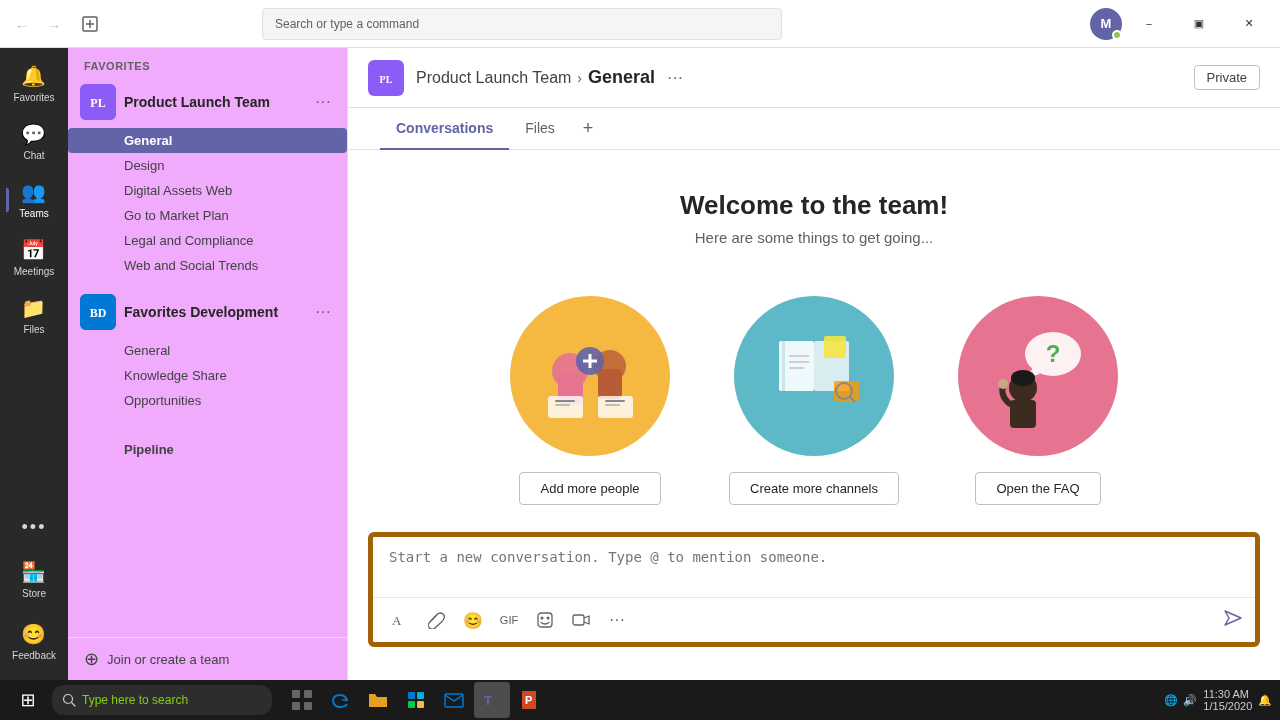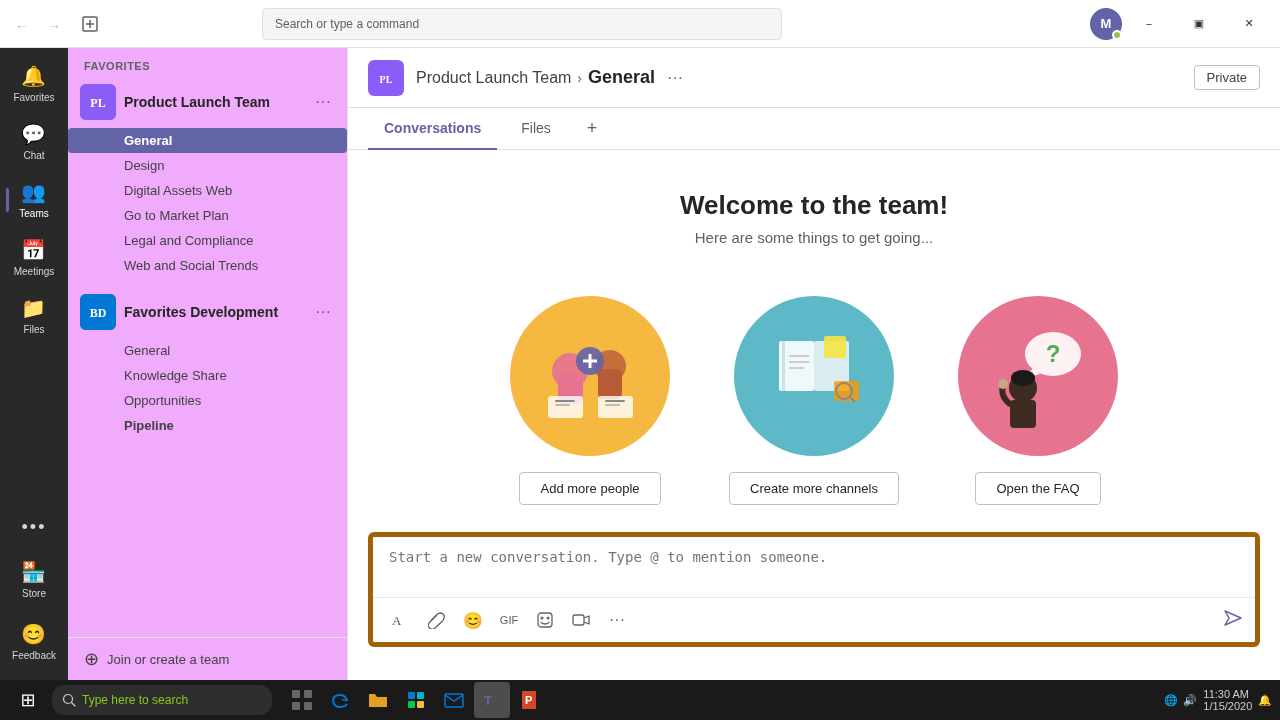--- a/index.html
+++ b/index.html
@@ -78,21 +78,21 @@
       font-size: 14px; font-weight: 700; color: #fff; flex-shrink: 0;
     }
     .team-name { font-size: 14px; color: #252525; font-weight: 600; flex: 1; }
     .more-btn { color: #616161; background: none; border: none; cursor: pointer; font-size: 16px; padding: 2px 4px; border-radius: 2px; }
     .channel-list { padding: 0; }
     .channel-item {
       padding: 5px 12px 5px 56px;
       font-size: 13px; color: #424242; cursor: pointer; border-radius: 4px;
     }
     .channel-item.active { background: #6264a7; color: #fff; font-weight: 600; }
-    .channel-item.bold { font-weight: 700; }
+    .channel-item.bold { font-weight: 700; margin-top: 24px; }
     .join-team {
       display: flex; align-items: center; gap: 8px;
       padding: 10px 16px; font-size: 13px; color: #424242; cursor: pointer;
       border-top: 1px solid #e0e0e0; margin-top: auto;
     }
 
     
     .content { flex: 1; display: flex; flex-direction: column; overflow: hidden; background: #fff; }
     .content-header {
       height: 60px; border-bottom: 1px solid #e0e0e0;
@@ -102,21 +102,21 @@
     .team-logo { width: 36px; height: 36px; border-radius: 6px; background: #8b5cf6; display: flex; align-items: center; justify-content: center; }
     .header-title { display: flex; align-items: center; gap: 6px; }
     .header-team { font-size: 16px; color: #424242; }
     .header-chevron { color: #616161; font-size: 14px; }
     .header-channel { font-size: 18px; font-weight: 700; color: #252525; }
     .header-more { color: #616161; cursor: pointer; padding: 2px 6px; }
     .private-badge {
       margin-left: auto; background: none; border: 1px solid #c0c0c0;
       border-radius: 4px; padding: 4px 12px; font-size: 13px; color: #424242; cursor: pointer;
     }
-    .tabs { display: flex; align-items: center; padding: 0 20px; border-bottom: 1px solid #e0e0e0; flex-shrink: 0; gap: 8px; }
+    .tabs { display: flex; align-items: center; padding: 0 32px; border-bottom: 1px solid #e0e0e0; flex-shrink: 0; }
     .tab {
       padding: 12px 16px; font-size: 14px; color: #616161; cursor: pointer;
       border-bottom: 2px solid transparent; margin-bottom: -1px;
     }
     .tab.active { color: #6264a7; border-bottom-color: #6264a7; font-weight: 600; }
     .tab-add { padding: 10px 12px; color: #616161; cursor: pointer; font-size: 18px; }
 
     
     .conversations-body { flex: 1; overflow-y: auto; padding: 20px 20px; }
     .welcome-section { text-align: center; padding: 20px 0 30px; }

